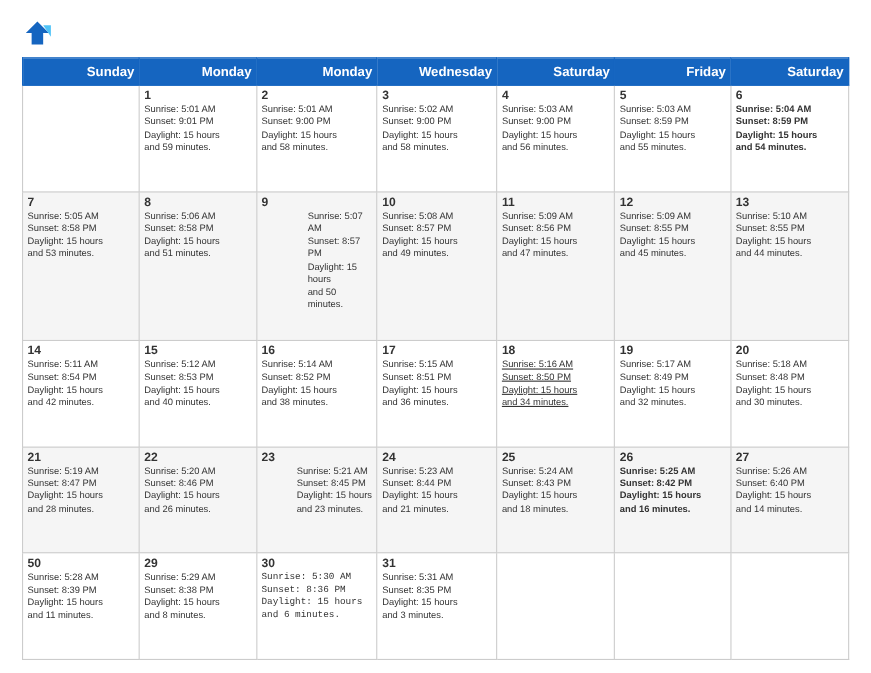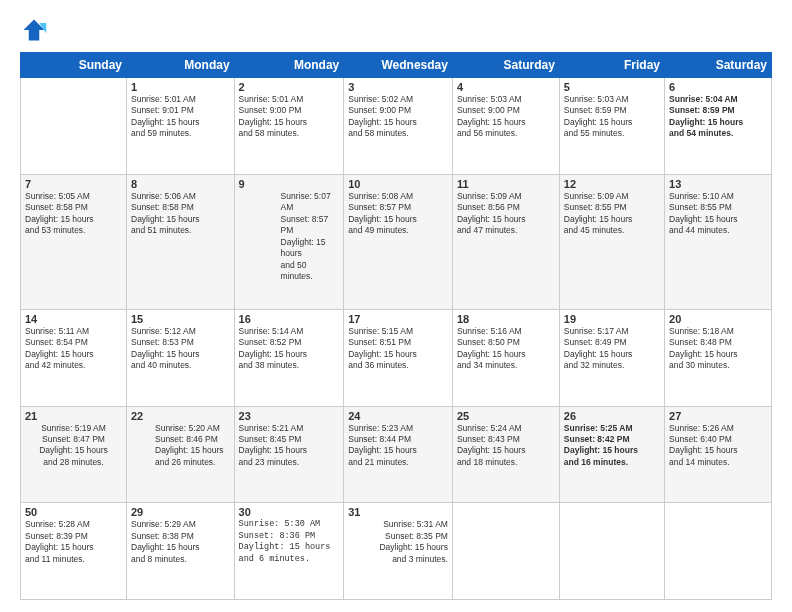--- a/index.html
+++ b/index.html
@@ -258,21 +258,21 @@
             </td>
             <td>
               <span class="day-number">17</span>
               <div class="day-info" style="white-space: pre-line;">Sunrise: 5:15 AM
 Sunset: 8:51 PM
 Daylight: 15 hours
 and 36 minutes.</div>
             </td>
             <td>
               <span class="day-number">18</span>
-              <div class="day-info" style="white-space: pre-line;">Sunrise: 5:16 AM
+              <div class="day-info" style="white-space: pre-line; text-decoration: underline;">Sunrise: 5:16 AM
 Sunset: 8:50 PM
 Daylight: 15 hours
 and 34 minutes.</div>
             </td>
             <td>
               <span class="day-number">19</span>
               <div class="day-info" style="white-space: pre-line;">Sunrise: 5:17 AM
 Sunset: 8:49 PM
 Daylight: 15 hours
 and 32 minutes.</div>
@@ -281,35 +281,35 @@
               <span class="day-number">20</span>
               <div class="day-info" style="white-space: pre-line;">Sunrise: 5:18 AM
 Sunset: 8:48 PM
 Daylight: 15 hours
 and 30 minutes.</div>
             </td>
           </tr>
           <tr>
             <td>
               <span class="day-number">21</span>
-              <div class="day-info" style="white-space: pre-line; text-align: center;">Sunrise: 5:19 AM
+              <div class="day-info" style="white-space: pre-line;">Sunrise: 5:19 AM
 Sunset: 8:47 PM
 Daylight: 15 hours
 and 28 minutes.</div>
             </td>
             <td>
               <span class="day-number">22</span>
-              <div class="day-info" style="white-space: pre-line; margin-left: 24px;">Sunrise: 5:20 AM
+              <div class="day-info" style="white-space: pre-line;">Sunrise: 5:20 AM
 Sunset: 8:46 PM
 Daylight: 15 hours
 and 26 minutes.</div>
             </td>
             <td>
               <span class="day-number">23</span>
-              <div class="day-info" style="white-space: pre-line;">Sunrise: 5:21 AM
+              <div class="day-info" style="white-space: pre-line; margin-left: 32px;">Sunrise: 5:21 AM
 Sunset: 8:45 PM
 Daylight: 15 hours
 and 23 minutes.</div>
             </td>
             <td>
               <span class="day-number">24</span>
               <div class="day-info" style="white-space: pre-line;">Sunrise: 5:23 AM
 Sunset: 8:44 PM
 Daylight: 15 hours
 and 21 minutes.</div>
@@ -353,21 +353,21 @@
             </td>
             <td>
               <span class="day-number">30</span>
               <div class="day-info" style="white-space: pre-line; font-family: Liberation Mono, monospace;">Sunrise: 5:30 AM
 Sunset: 8:36 PM
 Daylight: 15 hours
 and 6 minutes.</div>
             </td>
             <td>
               <span class="day-number">31</span>
-              <div class="day-info" style="white-space: pre-line; text-align: right;">Sunrise: 5:31 AM
+              <div class="day-info" style="white-space: pre-line;">Sunrise: 5:31 AM
 Sunset: 8:35 PM
 Daylight: 15 hours
 and 3 minutes.</div>
             </td>
             <td class="empty"></td>
             <td class="empty"></td>
             <td class="empty"></td>
           </tr>
         </tbody>
     </table>

